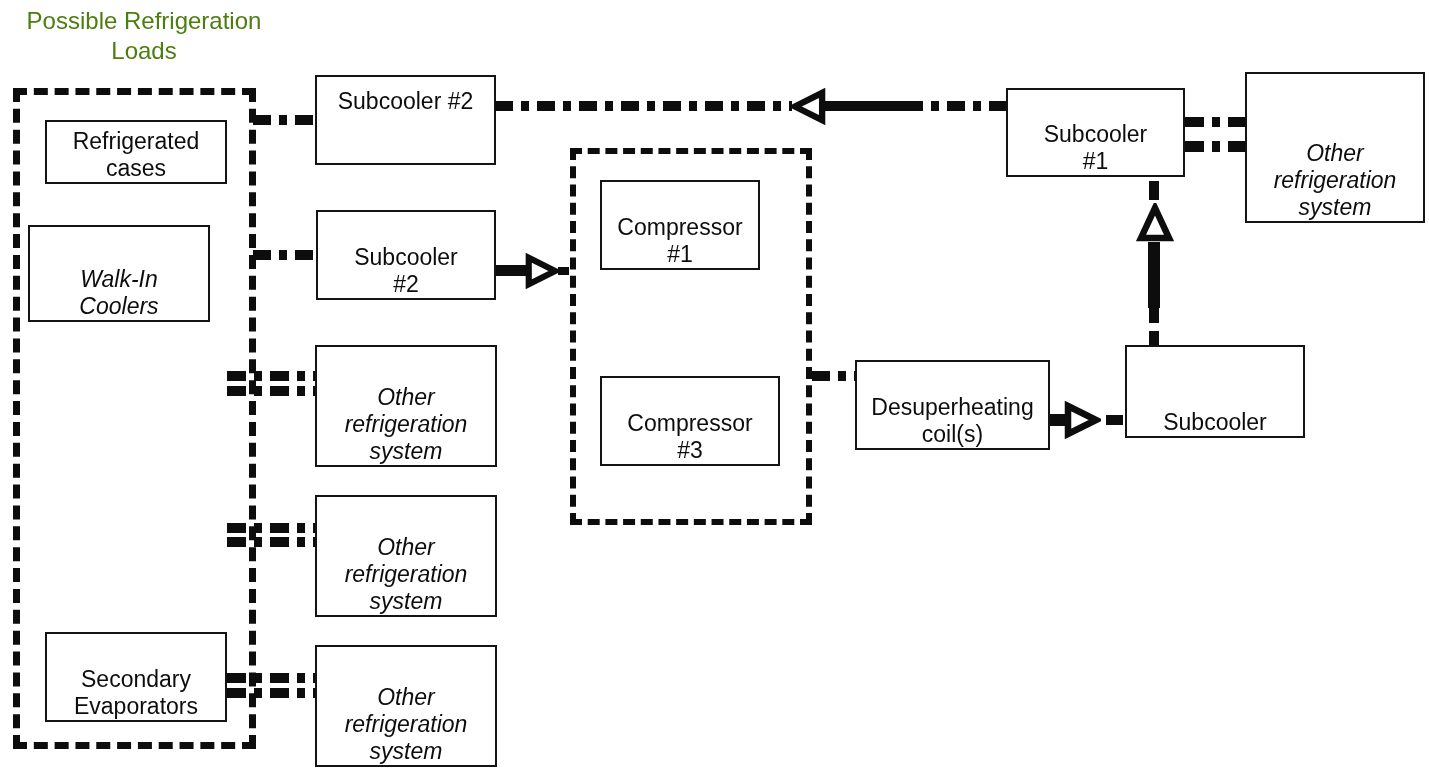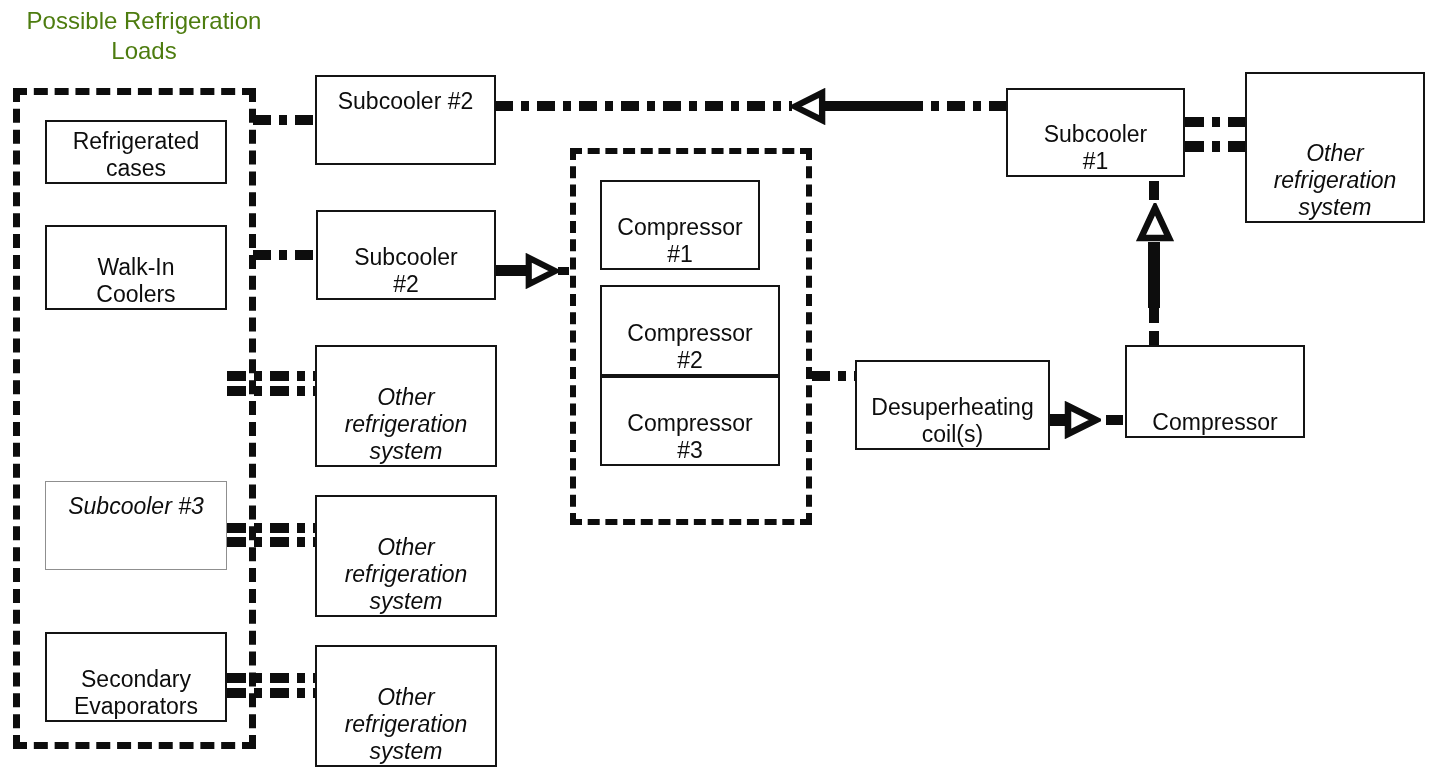--- a/index.html
+++ b/index.html
@@ -48,28 +48,25 @@
 <div id="canvas">
 
   <div class="title" style="left:15px; top:6px; width:258px;">Possible Refrigeration Loads</div>
 
   <div class="group loads" style="left:13px; top:88px; width:243px; height:661px;"></div>
 
   <div class="box" style="left:45px; top:120px; width:182px; height:64px;">
     <span class="lbl" style="width:150px;">Refrigerated cases</span>
   </div>
 
-  <div class="box" style="left:45px; top:225px; width:182px; height:85px;">
+  <div class="box" style="left:28px; top:225px; width:182px; height:97px;font-style:italic;">
     <span class="lbl" style="width:110px;">Walk-In Coolers</span>
   </div>
 
 
-  <div class="box gray-border it ta" style="left:45px; top:481px; width:182px; height:89px;">
-    <span class="lbl">Subcooler #3</span>
-  </div>
 
   <div class="box" style="left:45px; top:632px; width:182px; height:90px;">
     <span class="lbl" style="width:140px;">Secondary Evaporators</span>
   </div>
 
   <div class="box ta" style="left:315px; top:75px; width:181px; height:90px;">
     <span class="lbl">Subcooler #2</span>
   </div>
 
   <div class="box" style="left:316px; top:210px; width:180px; height:90px;">
@@ -87,34 +84,31 @@
   <div class="box it" style="left:315px; top:645px; width:182px; height:122px;">
     <span class="lbl" style="width:150px;">Other refrigeration system</span>
   </div>
 
   <div class="group comp" style="left:570px; top:148px; width:242px; height:377px;"></div>
 
   <div class="box" style="left:600px; top:180px; width:160px; height:90px;">
     <span class="lbl" style="width:130px;">Compressor #1</span>
   </div>
 
-  <div class="box" style="left:600px; top:285px; width:180px; height:91px;">
-    <span class="lbl" style="width:130px;">Compressor #2</span>
-  </div>
 
   <div class="box" style="left:600px; top:376px; width:180px; height:90px;">
     <span class="lbl" style="width:130px;">Compressor #3</span>
   </div>
 
   <div class="box" style="left:855px; top:360px; width:195px; height:90px;">
     <span class="lbl" style="width:185px;">Desuperheating coil(s)</span>
   </div>
 
   <div class="box" style="left:1125px; top:345px; width:180px; height:93px;">
-    <span class="lbl">Compressor</span>
+    <span class="lbl">Subcooler</span>
   </div>
 
   <div class="box" style="left:1006px; top:88px; width:179px; height:89px;">
     <span class="lbl" style="width:115px;">Subcooler #1</span>
   </div>
 
   <div class="box it" style="left:1245px; top:72px; width:180px; height:151px;">
     <span class="lbl" style="width:150px;">Other refrigeration system</span>
   </div>
 

